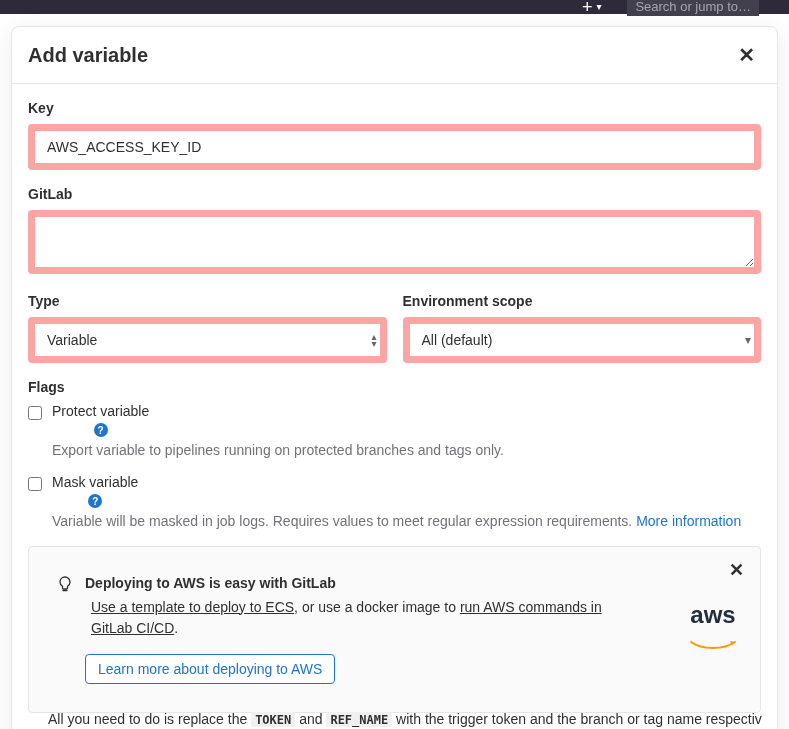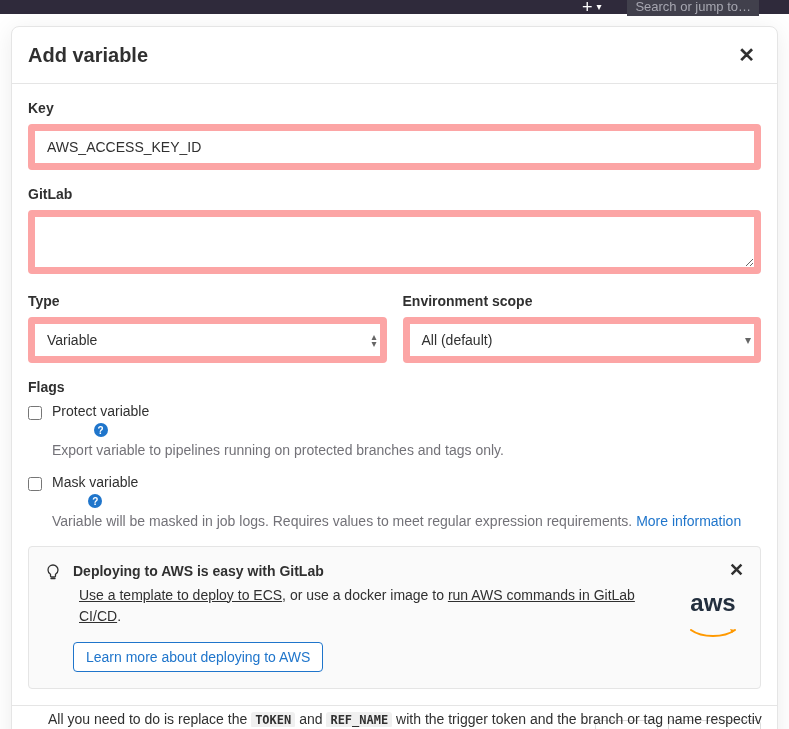--- a/index.html
+++ b/index.html
@@ -107,21 +107,21 @@
       background: #1f75cb; color: #fff; font-size: 10px; font-weight: 700;
     }
     .checkbox-desc {
       color: #737278; font-size: 14px; margin-top: 3px; line-height: 1.45;
     }
     a.link { color: #1f75cb; text-decoration: none; }
     .callout {
       border: 1px solid #e5e5e5;
       background: #fafafa;
       border-radius: 4px;
-      padding: 16px;
+      padding: 28px;
       margin-top: 6px;
       position: relative;
       display: flex; gap: 12px; align-items: flex-start;
     }
     .callout-icon { flex-shrink: 0; margin-top: 1px; }
     .callout-body { flex: 1; padding-right: 90px; }
     .callout-title { font-weight: 600; font-size: 14px; margin-bottom: 6px; }
     .callout-text { font-size: 14px; line-height: 1.55; color: #303030; margin-left: 6px; }
     .callout-text .u { text-decoration: underline; color: #303030; cursor: pointer; }
     .aws-logo {

